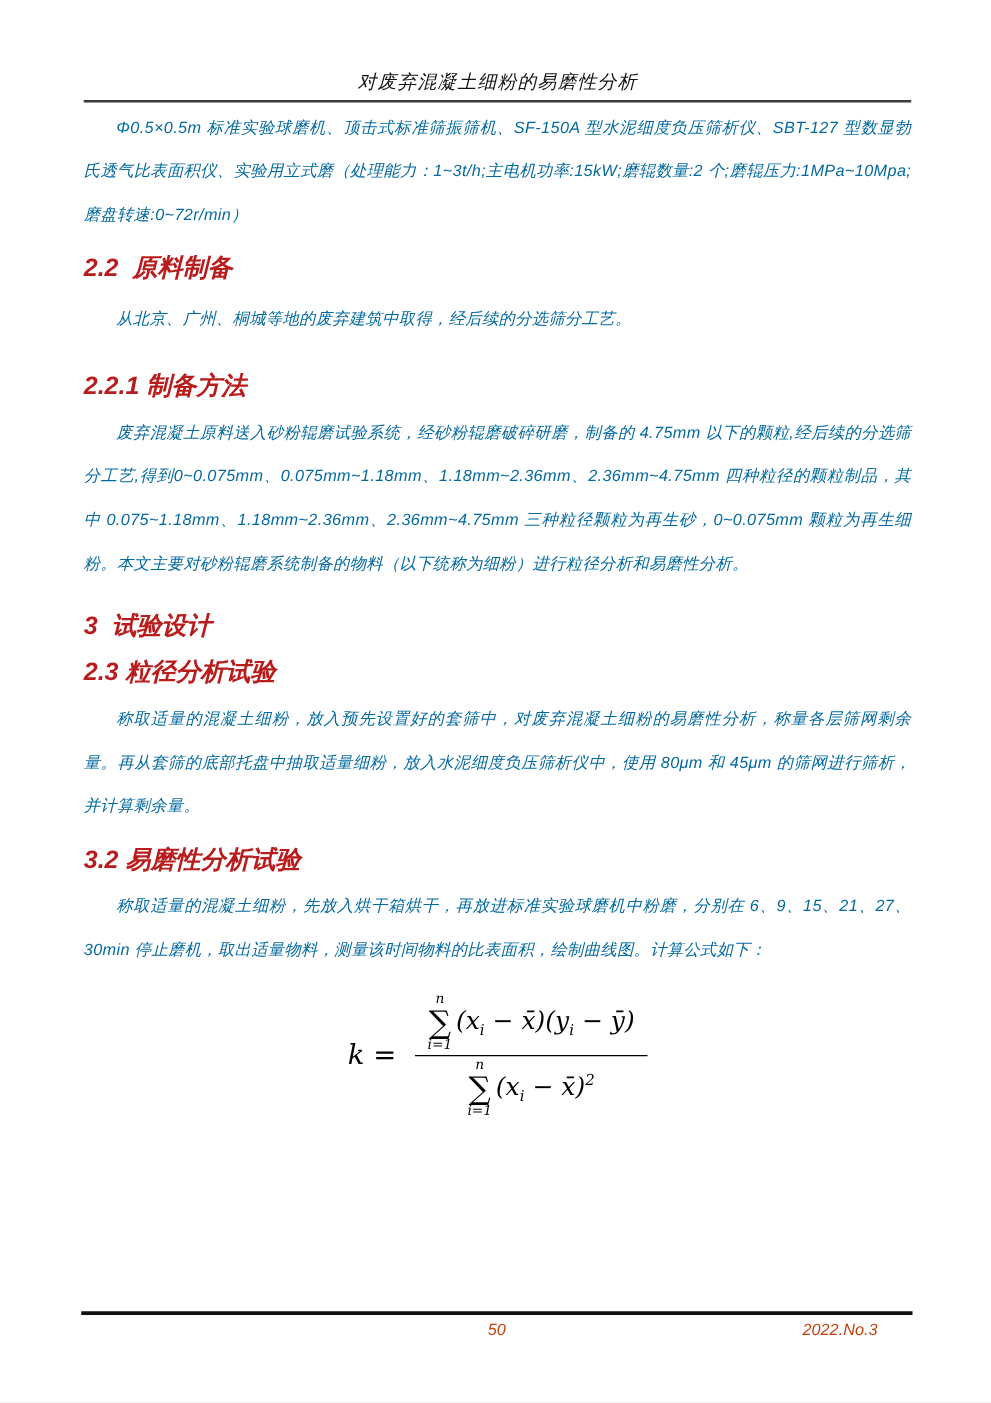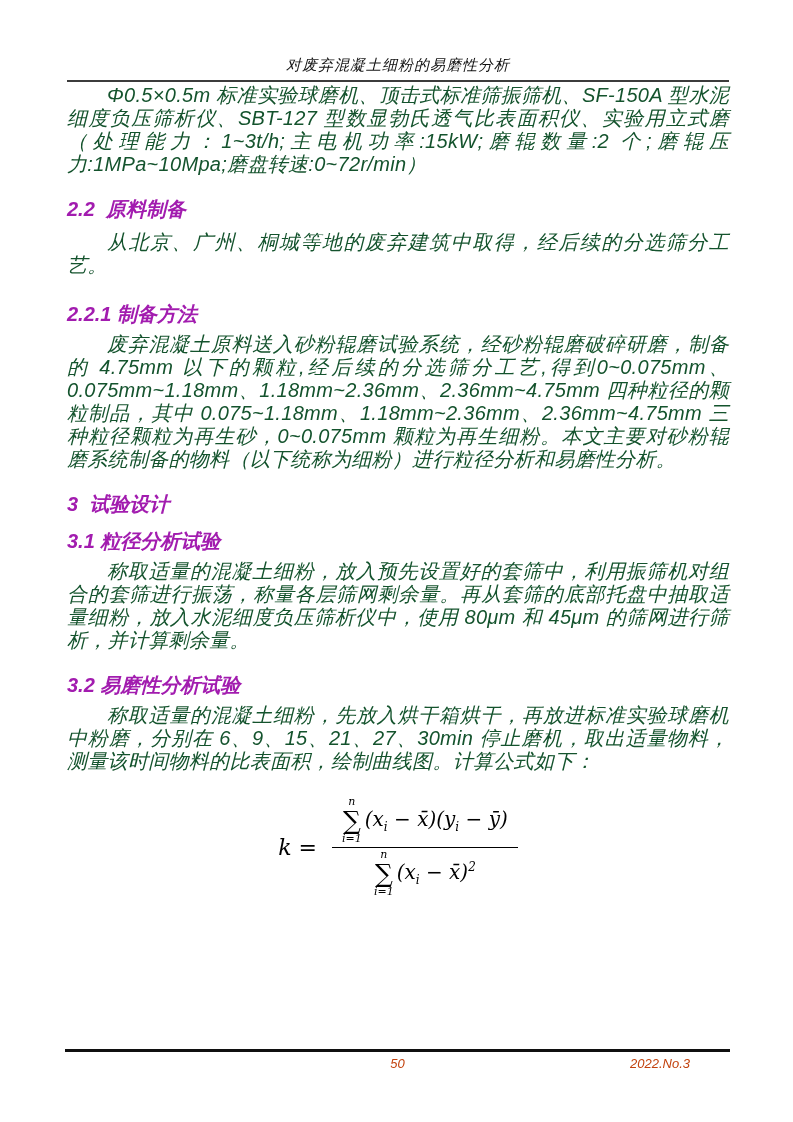--- a/index.html
+++ b/index.html
@@ -22,33 +22,33 @@
     letter-spacing:1px;
     color:#111;
   }
   .header-rule {
     margin-top:5px;
     border-top:2px solid #3c3c3c;
     height:0;
   }
 
   .para {
-    font-size:20px;
-    line-height:23px;
+    font-size:13px;
+    line-height:35px;
     text-align:justify;
     text-indent:2em;
     letter-spacing:0.3px;
-    color:#14532d;
+    color:#0369a1;
   }
   .h2 {
     font-size:20px;
     font-weight:bold;
     line-height:26px;
     white-space:pre-wrap;
-    color:#a21caf;
+    color:#b91c1c;
   }
   #p-equipment { margin-top:2px; }
   #h-22        { margin-top:8px; }
   #h-221a      { margin-top:6px; }
   #p-source    { margin-top:9px; }
   #h-221b      { margin-top:24px; }
   #p-method    { margin-top:6px; }
   #h-3         { margin-top:20px; }
   #h-31        { margin-top:11px; }
   #p-particle  { margin-top:6px; }
@@ -84,21 +84,21 @@
   .footer-rule { border-top:3px solid #101010; height:0; }
   .footer-row {
     position:relative;
     margin-top:4px;
     font-size:13px;
     text-align:center;
     color:#c2410c;
   }
   .issue {
     position:absolute;
-    right:40px; top:0;
+    right:28px; top:0;
   }
 </style>
 </head>
 <body>
 
 <div class="page">
   <div class="content">
 
     <div class="running-head">对废弃混凝土细粉的易磨性分析</div>
     <div class="header-rule"></div>
@@ -109,23 +109,23 @@
 
 
     <p class="para" id="p-source">从北京、广州、桐城等地的废弃建筑中取得，经后续的分选筛分工艺。</p>
 
     <div class="h2" id="h-221b">2.2.1 制备方法</div>
 
     <p class="para" id="p-method">废弃混凝土原料送入砂粉辊磨试验系统，经砂粉辊磨破碎研磨，制备的 4.75mm 以下的颗粒,经后续的分选筛分工艺,得到0~0.075mm、0.075mm~1.18mm、1.18mm~2.36mm、2.36mm~4.75mm 四种粒径的颗粒制品，其中 0.075~1.18mm、1.18mm~2.36mm、2.36mm~4.75mm 三种粒径颗粒为再生砂，0~0.075mm 颗粒为再生细粉。本文主要对砂粉辊磨系统制备的物料（以下统称为细粉）进行粒径分析和易磨性分析。</p>
 
     <div class="h2" id="h-3">3  试验设计</div>
 
-    <div class="h2" id="h-31">3.1 粒径分析试验</div>
+    <div class="h2" id="h-31">2.3 粒径分析试验</div>
 
-    <p class="para" id="p-particle">称取适量的混凝土细粉，放入预先设置好的套筛中，利用振筛机对组合的套筛进行振荡，称量各层筛网剩余量。再从套筛的底部托盘中抽取适量细粉，放入水泥细度负压筛析仪中，使用 80μm 和 45μm 的筛网进行筛析，并计算剩余量。</p>
+    <p class="para" id="p-particle">称取适量的混凝土细粉，放入预先设置好的套筛中，对废弃混凝土细粉的易磨性分析，称量各层筛网剩余量。再从套筛的底部托盘中抽取适量细粉，放入水泥细度负压筛析仪中，使用 80μm 和 45μm 的筛网进行筛析，并计算剩余量。</p>
 
     <div class="h2" id="h-32">3.2 易磨性分析试验</div>
 
     <p class="para" id="p-grind">称取适量的混凝土细粉，先放入烘干箱烘干，再放进标准实验球磨机中粉磨，分别在 6、9、15、21、27、30min 停止磨机，取出适量物料，测量该时间物料的比表面积，绘制曲线图。计算公式如下：</p>
 
     <div class="formula-row">
       <span class="f-lhs">k = </span>
       <span class="frac">
         <span class="frac-line">
           <span class="bigsum">

